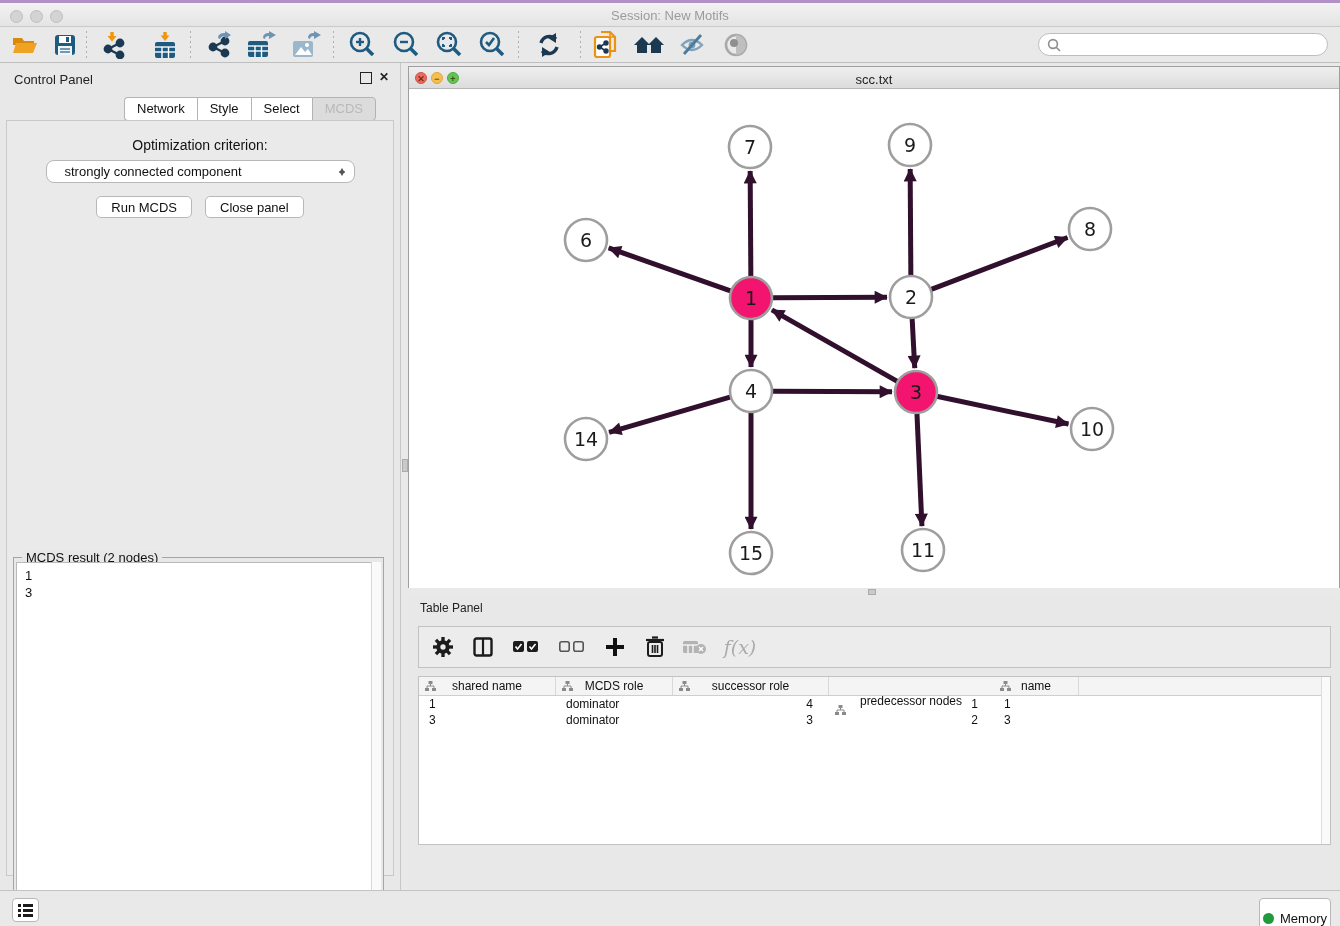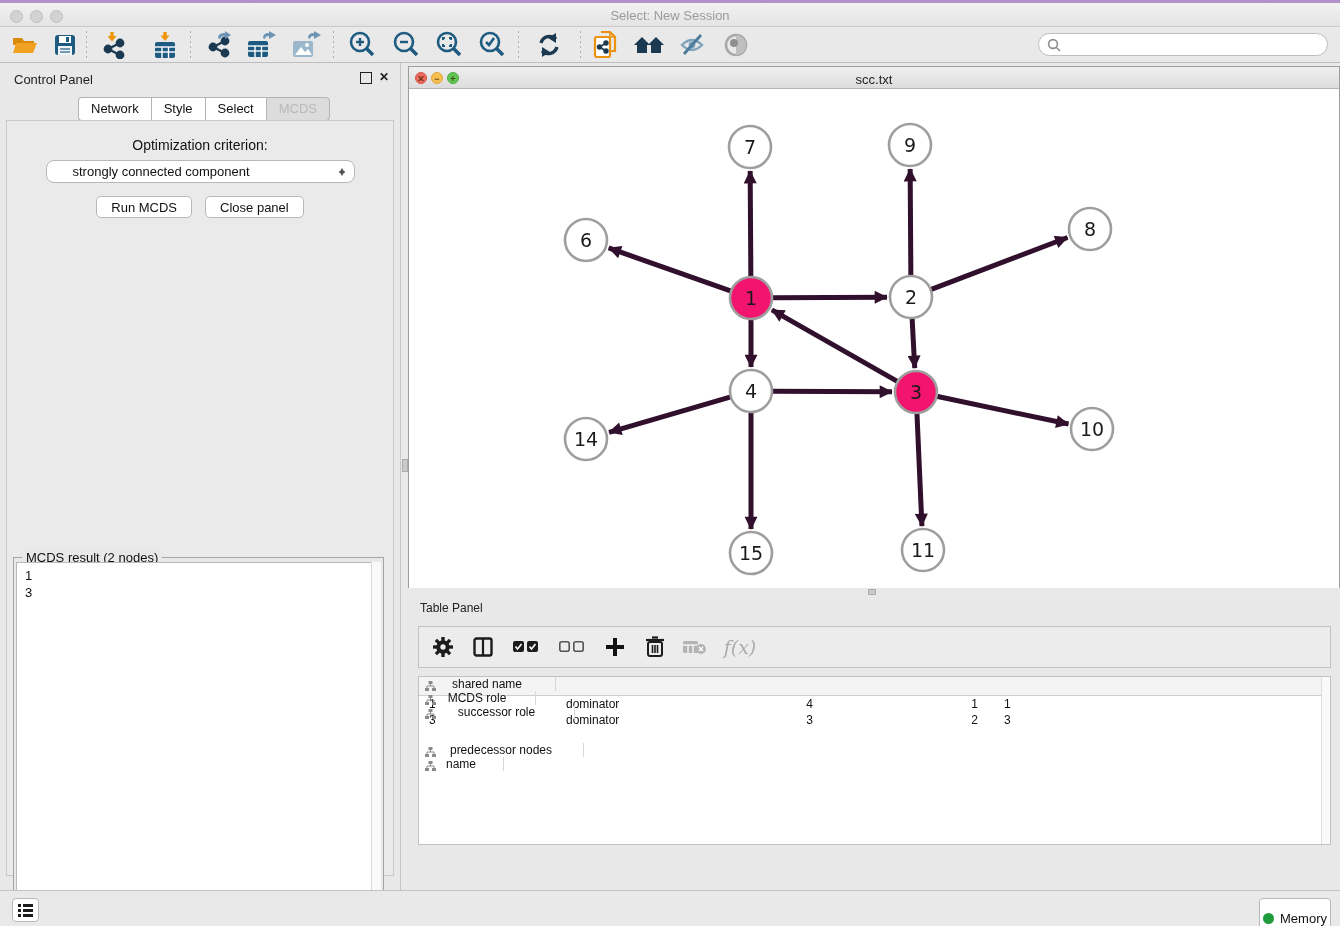--- a/index.html
+++ b/index.html
@@ -24,31 +24,31 @@
     border:1px solid #BDBDBD; border-radius:12px; display:flex; align-items:center; padding-left:8px; }
   .searchbox input { border:none; outline:none; flex:1; font-size:12px; background:transparent; }
 
   
   .cpanel { position:absolute; left:0; top:63px; width:400px; height:827px; background:#E8E8E8; }
   .cp-head { position:absolute; left:0; top:0; width:100%; height:30px; }
   .cp-title { position:absolute; left:14px; top:9px; font-size:13px; color:#222; }
   .win-btn { position:absolute; top:9px; width:12px; height:12px; font-size:12px; line-height:11px;
     color:#222; text-align:center; cursor:default; }
   .float-btn { border:1.5px solid #222; }
-  .tabs { position:absolute; display:flex; }
+  .tabs { position:absolute; display:flex;margin-left:46px; }
   .tab { font-size:13px; color:#111; background:#FFF; border:1px solid #B3B3B3; border-right:none;
     padding:3px 12px 4px 12px; white-space:nowrap; }
   .tab:first-child { border-radius:4px 0 0 4px; }
   .tab:last-child { border-right:1px solid #B3B3B3; border-radius:0 4px 4px 0; }
   .tab.active { background:#DCDCDC; color:#B9B9B9; }
   .cp-inner { position:absolute; left:6px; top:57px; width:388px; height:756px;
     background:#EAEAEA; border:1px solid #C9C9C9; }
   .opt-label { margin-top:16px; text-align:center; font-size:14px; color:#111; }
   .selectbox { position:relative; margin:7px auto 12px auto; width:309px; height:23px; background:#FFF;
-    border:1px solid #B8B8B8; border-radius:8px; font-size:13px; color:#111; line-height:21px; padding-left:26px; }
+    border:1px solid #B8B8B8; border-radius:8px; font-size:13px; color:#111; line-height:21px; padding-left:18px; }
   .stepper { position:absolute; right:7px; top:3px; width:9px; height:16px; }
   .stepper::before { content:""; position:absolute; left:1px; top:1px; border:3.5px solid transparent; border-bottom:5px solid #555; }
   .stepper::after  { content:""; position:absolute; left:1px; bottom:1px; border:3.5px solid transparent; border-top:5px solid #555; }
   .btn-row { margin-top:13px; display:flex; justify-content:center; gap:13px; }
   .mac-btn { height:22px; background:#FFF; border:1px solid #B8B8B8; border-radius:5px;
     font-size:13px; color:#111; padding:0 14px; font-family:"Liberation Sans",sans-serif; }
   .groupbox { position:absolute; left:6px; top:436px; width:371px; height:377px;
     border:1px solid #A5A5A5; background:#E8E8E8; }
   .groupbox .g-label { position:absolute; left:8px; top:-8px; background:#E8E8E8; padding:0 4px;
     font-size:13px; color:#111; }
@@ -74,21 +74,21 @@
   .canvas { position:absolute; left:0; top:22px; width:930px; height:499px; background:#FFF; }
 
   
   .tpanel { position:absolute; left:408px; top:597px; width:932px; height:293px; background:#E8E8E8; }
   .tp-title { position:absolute; left:12px; top:4px; font-size:12px; color:#222; }
   .tp-toolbar { position:absolute; left:10px; top:29px; width:913px; height:42px;
     background:#ECECEC; border:1px solid #C2C2C2; display:flex; align-items:center; gap:16px; padding-left:12px; }
   .tp-toolbar .ticon { display:flex; align-items:center; justify-content:center; width:24px; height:24px; }
   .fx { font-family:"DejaVu Serif",serif; font-style:italic; font-size:19px; color:#ABABAB; }
   .tbl { position:absolute; left:10px; top:79px; width:913px; height:169px; background:#FFF; border:1px solid #C2C2C2; }
-  .tbl-head { display:flex; height:19px; background:#F4F4F4; border-bottom:1px solid #CFCFCF;flex-direction:column; }
+  .tbl-head { display:flex; height:19px; background:#F4F4F4; border-bottom:1px solid #CFCFCF; }
   .th { display:flex; align-items:center; justify-content:center; gap:5px; font-size:12px; color:#111;
     border-right:1px solid #D8D8D8; position:relative; }
   .th .sorticon { position:absolute; left:6px; top:4px; }
   .trow { display:flex; height:16px; font-size:12px; color:#111; }
   .td { padding:0 10px; line-height:16px; overflow:hidden; }
   .td.r { text-align:right; padding-right:16px; }
   .tbl-scroll { position:absolute; right:0px; top:0; bottom:0; width:9px; background:#FAFAFA; border-left:1px solid #DDD; }
   .tp-tabs { position:absolute; left:0; right:0; top:267px; display:flex; justify-content:center; }
 
   
@@ -100,21 +100,21 @@
 </style>
 </head>
 <body>
 
 <div id="app">
 
   <div class="titlebar">
     <span class="tl-light" style="left:10px"></span>
     <span class="tl-light" style="left:30px"></span>
     <span class="tl-light" style="left:50px"></span>
-    <div class="t-title">Select: New Session</div>
+    <div class="t-title">Session: New Motifs</div>
   </div>
 
   <div class="toolbar">
     <div class="tb-icon" style="left:8px">
       <svg width="26" height="22">
           <path d="M1 4 L10 4 L12 7 L22 7 L22 11 L1 11 Z" fill="#D98A0B"></path>
           <path d="M4 9 L25 9 L21 19 L1 19 Z" fill="#F0A322"></path>
         </svg>
     </div>
     <div class="tb-icon" style="left:48px">

